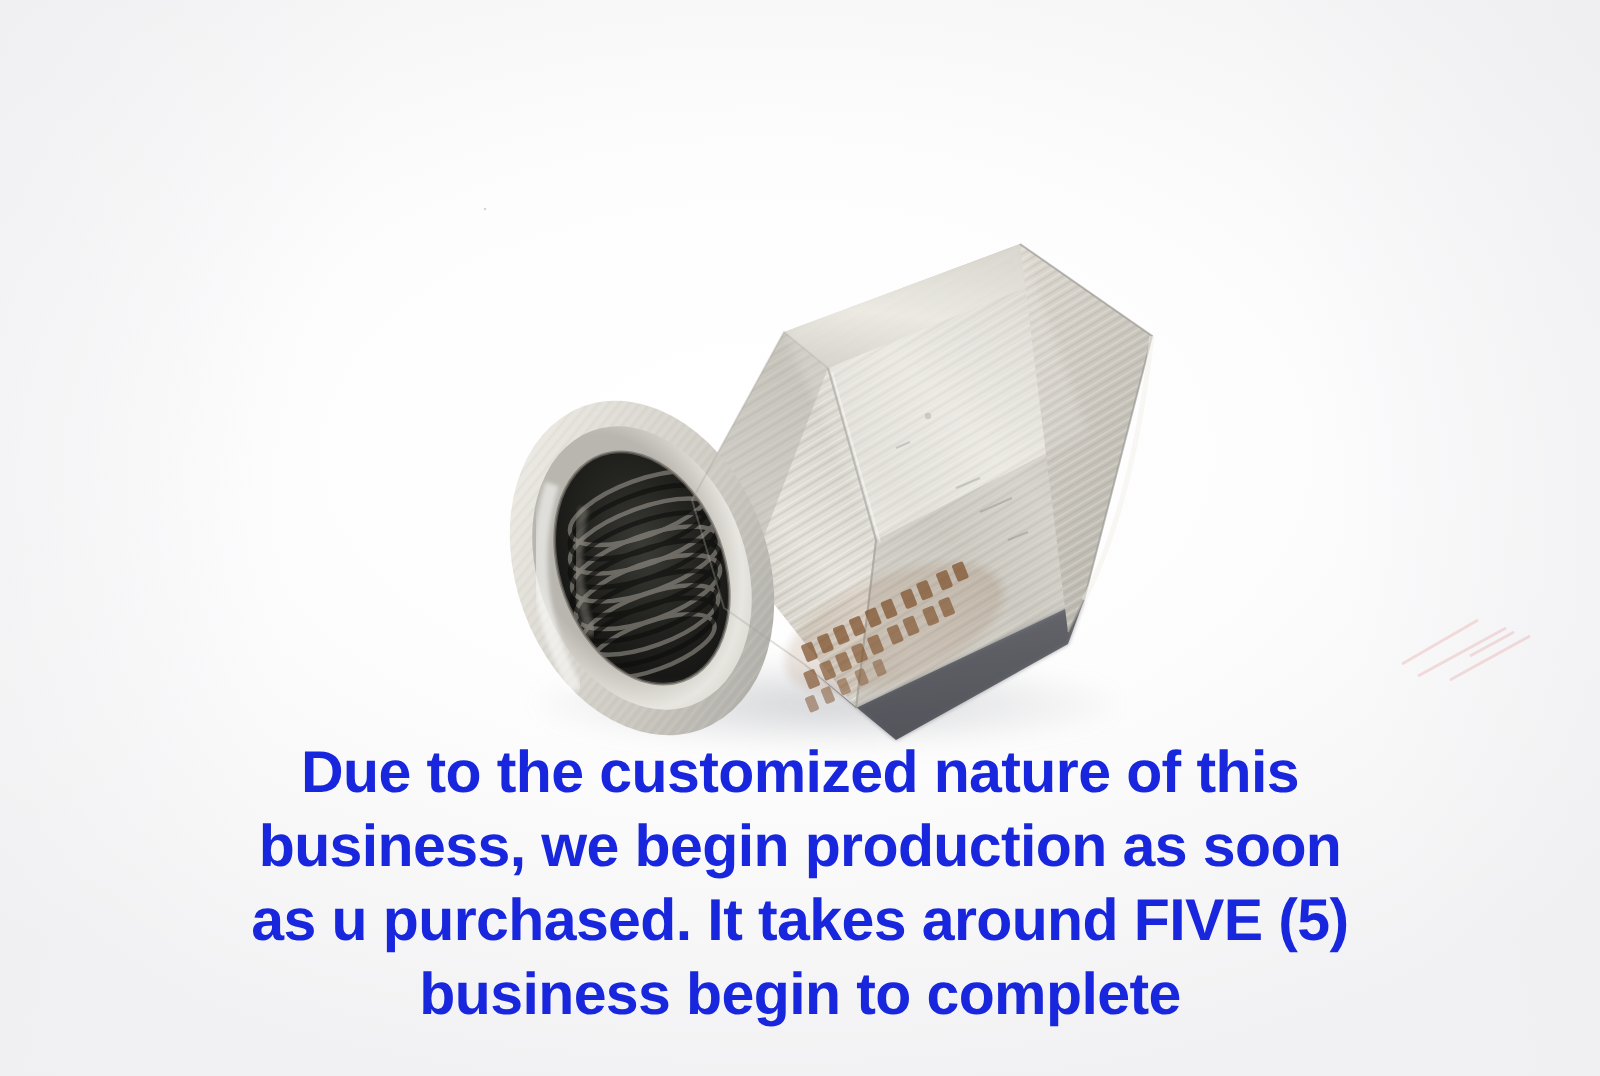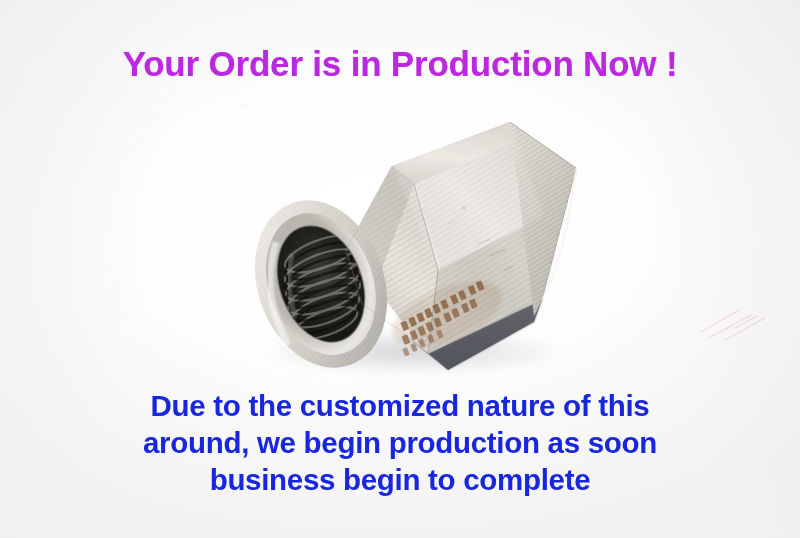--- a/index.html
+++ b/index.html
@@ -49,21 +49,20 @@
     position: absolute;
     left: 0;
     right: 0;
     top: 368px;
     text-align: center;
     font-size: 29.5px;
     line-height: 37px;
     font-weight: bold;
     letter-spacing: -0.3px;
     color: #1826de;
-    margin-top: 19px;
   }
   .bodycopy .ln { display: block; white-space: nowrap; }
 
   
   .watermark {
     position: absolute;
     left: 695px;
     top: 298px;
     width: 78px;
     height: 48px;
@@ -94,21 +93,20 @@
     pointer-events: none;
   }
 </style>
 </head>
 <body>
 
 <div id="stage">
 
   <div class="vignette"></div>
 
-  <div class="headline">Your Order is in Production Now !</div>
 
   <div class="part-shadow"></div>
 
   <div class="coupling">
     <svg viewBox="0 0 350 285" xmlns="http://www.w3.org/2000/svg">
       <defs>
 
         <linearGradient id="barrel" x1="0" y1="1" x2="1" y2="0">
           <stop offset="0.00" stop-color="#7f8084"></stop>
           <stop offset="0.05" stop-color="#a9a8a3"></stop>
@@ -315,17 +313,18 @@
     <g stroke="#e08b8b" stroke-width="1.4" fill="none" opacity="0.55">
       <path d="M6,34 L44,12"></path>
       <path d="M14,40 L58,16"></path>
       <path d="M30,42 L70,20"></path>
       <path d="M40,30 L62,18"></path>
     </g>
   </svg>
 
   <div class="bodycopy">
     <span class="ln">Due to the customized nature of this</span>
-    <span class="ln">around, we begin production as soon</span>
+    <span class="ln">business, we begin production as soon</span>
+    <span class="ln">as u purchased. It takes around FIVE (5)</span>
     <span class="ln">business begin to complete</span>
   </div>
 
 </div>
 
 </body></html>

